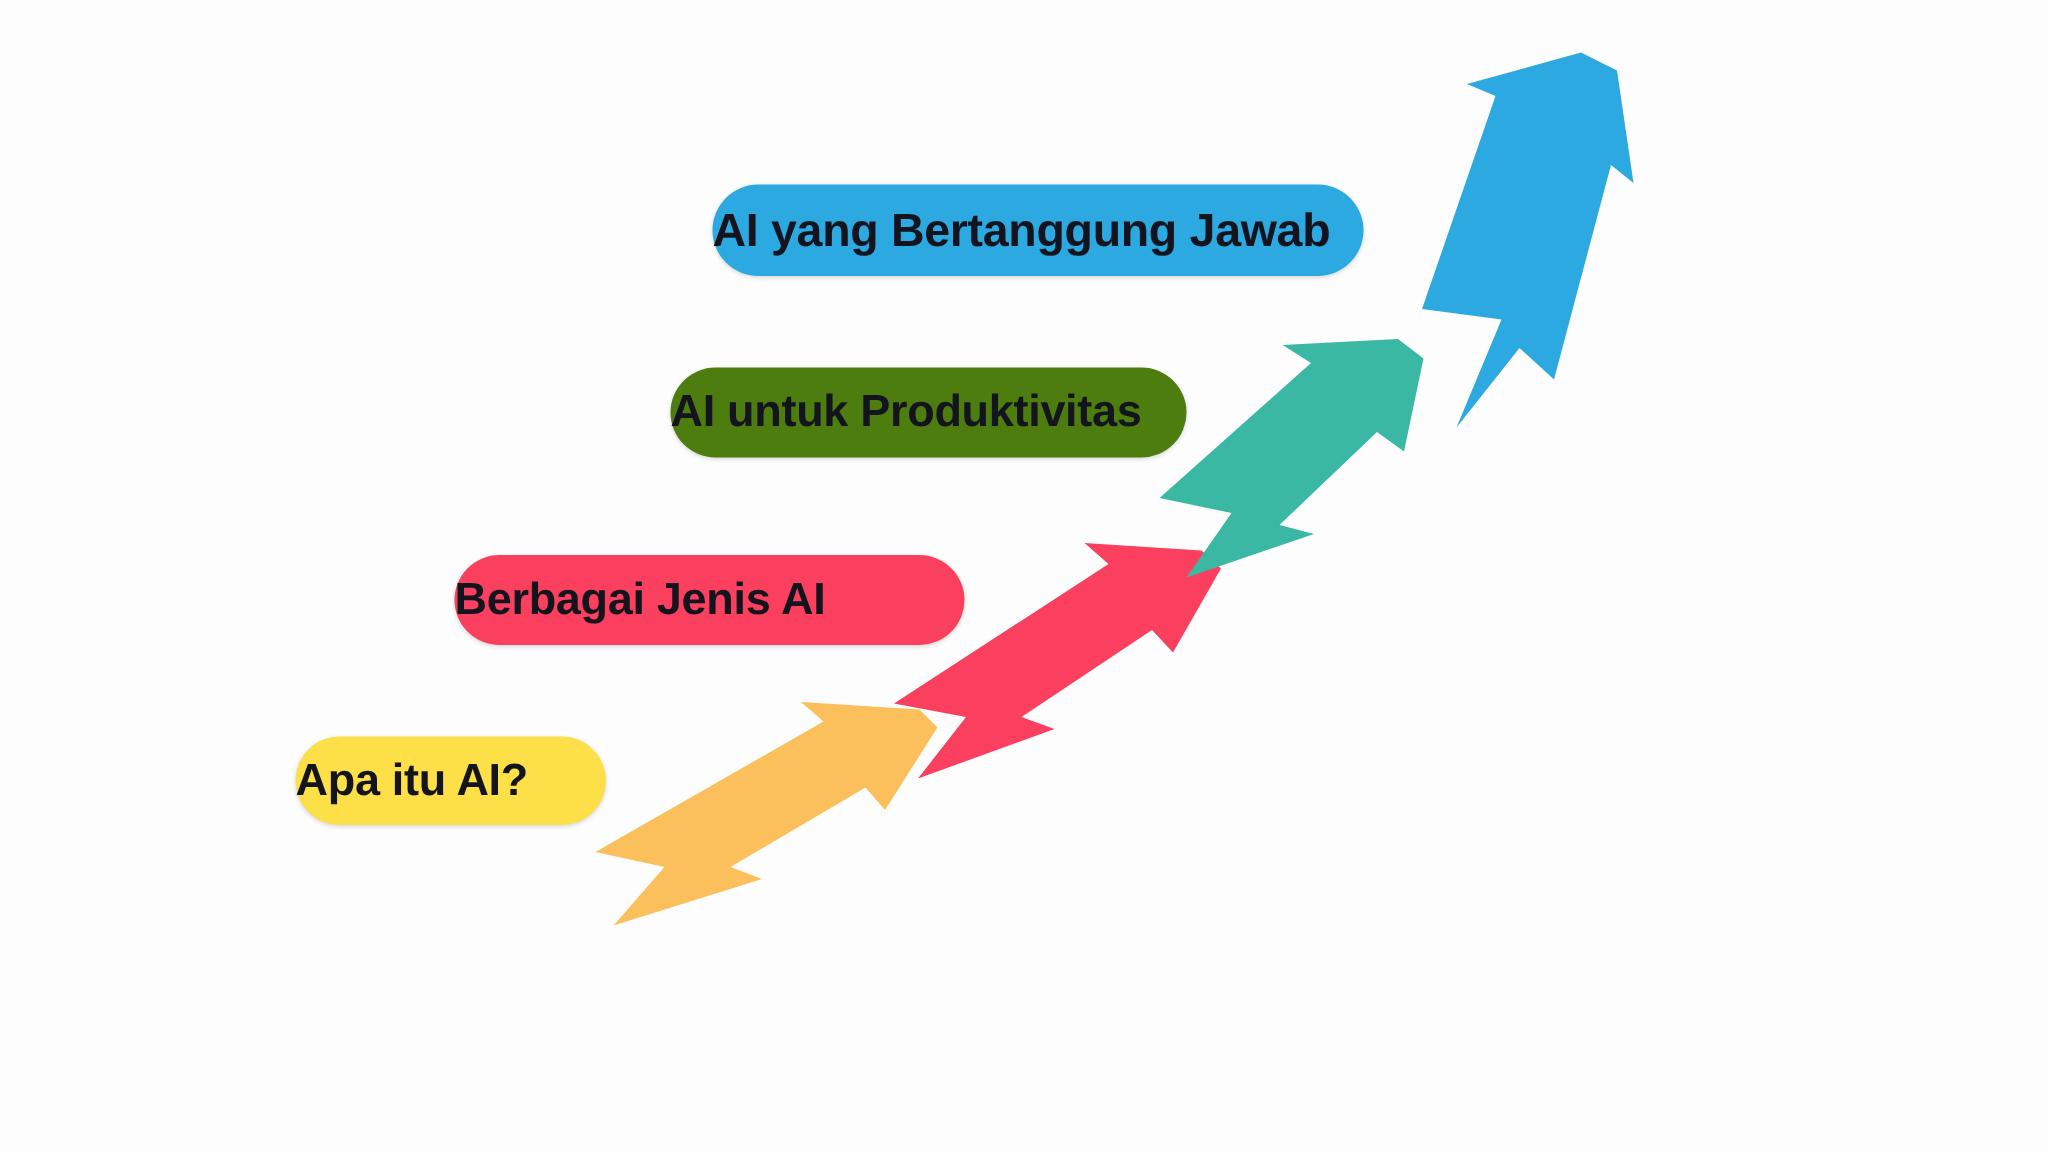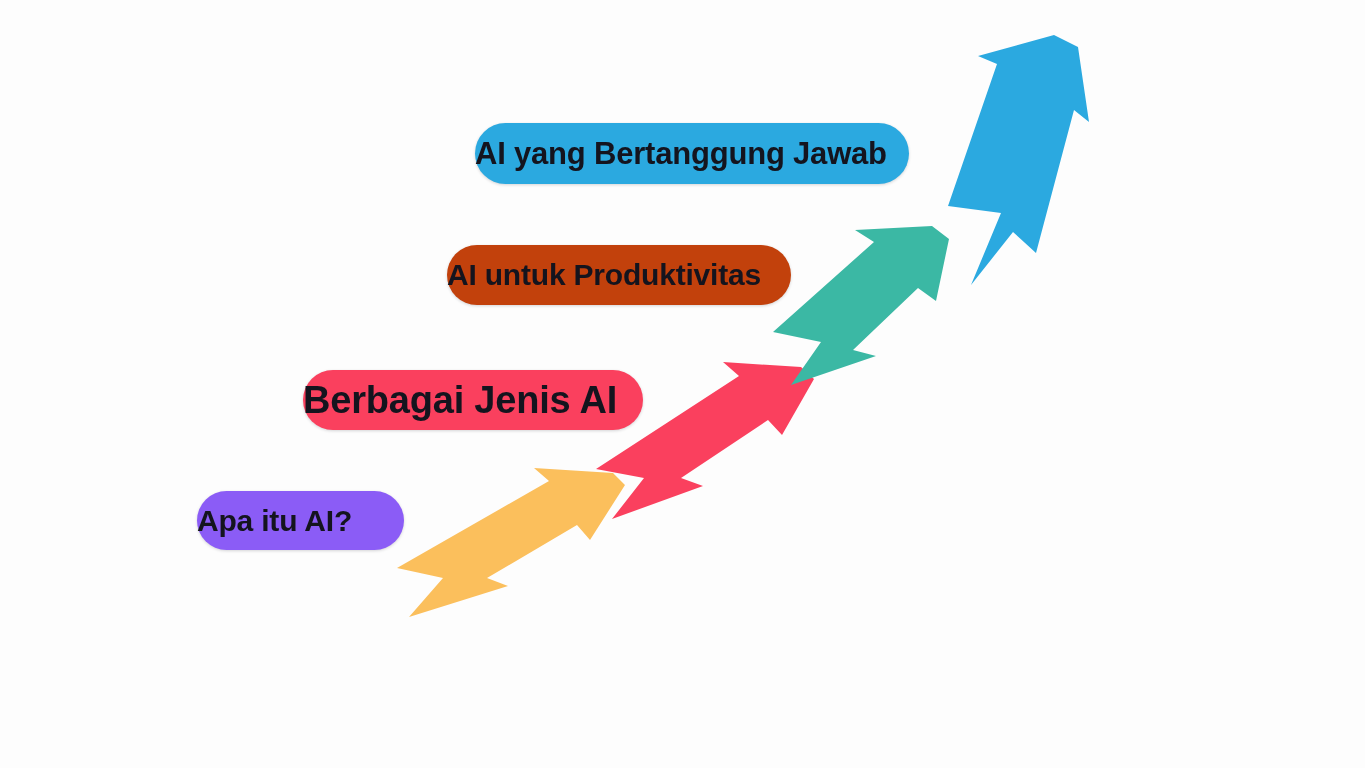--- a/index.html
+++ b/index.html
@@ -56,21 +56,21 @@
     background: #fbbf5c;
     font-size: 30px;
   }
   
   #pill-step-2 {
     left: 303px;
     top: 370px;
     width: 340px;
     height: 60px;
     background: #fa405e;
-    font-size: 38px;
+    font-size: 30px;
   }
   
   #pill-step-3 {
     left: 447px;
     top: 245px;
     width: 344px;
     height: 60px;
     background: #3bb8a4;
     font-size: 30px;
   }
@@ -93,29 +93,29 @@
 
     <polygon fill="#fbbf5c" points="409,617 443,578 397,568 549,481 534,468 613,473 625,485 590,540 577,525 487,578 508,586"></polygon>
 
     <polygon fill="#fa405e" points="612,519 644,478 596,469 739,376 723,362 801,367 814,379 782,435 768,420 681,478 703,486"></polygon>
 
     <polygon fill="#3bb8a4" points="791,385 821,342 773,332 874,242 855,230 932,226 949,239 936,301 918,288 853,350 876,356"></polygon>
 
     <polygon fill="#2ba9e0" points="971,285 1001,213 948,206 997,64 978,56 1054,35 1078,47 1089,122 1074,110 1036,253 1013,232"></polygon>
   </svg>
 
-  <div class="step-pill" id="pill-step-1" style="background: #8b5cf6;">
+  <div class="step-pill" id="pill-step-1" style="background: #fde047;">
     <span class="pill-label" style="color: rgb(20, 20, 30);">Apa itu AI?</span>
   </div>
 
   <div class="step-pill" id="pill-step-2" style="background: rgb(250, 64, 94);">
     <span class="pill-label" style="color: rgb(20, 20, 30);">Berbagai Jenis AI</span>
   </div>
 
-  <div class="step-pill" id="pill-step-3" style="background: #c2410c;">
+  <div class="step-pill" id="pill-step-3" style="background: #4d7c0f;">
     <span class="pill-label" style="color: rgb(20, 20, 30);">AI untuk Produktivitas</span>
   </div>
 
   <div class="step-pill" id="pill-step-4" style="background: rgb(43, 169, 224);">
     <span class="pill-label" style="color: rgb(20, 20, 30);">AI yang Bertanggung Jawab</span>
   </div>
 
 </div>
 
 </body></html>

